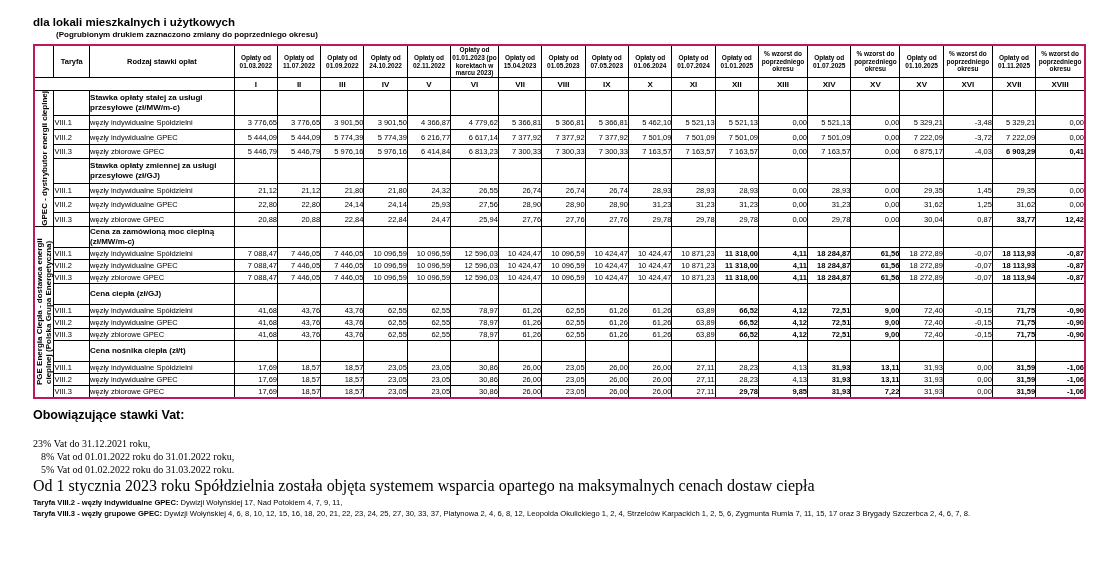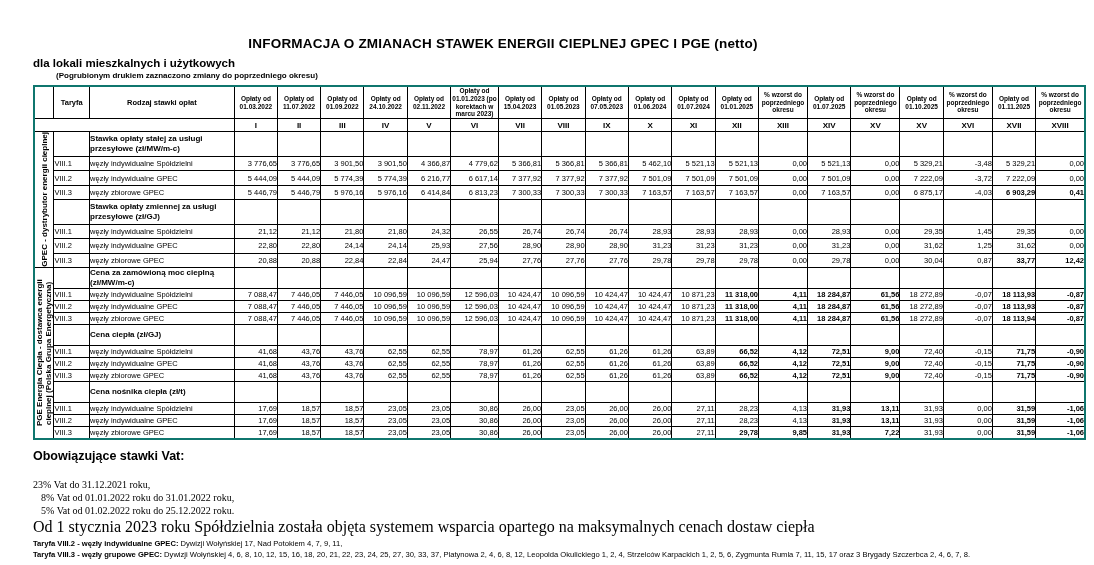--- a/index.html
+++ b/index.html
@@ -10,21 +10,21 @@
   }
   .sheet{padding:10px 8px 0 33px;}
   .title{
     width:940px;text-align:center;font-weight:bold;font-size:13.5px;
     letter-spacing:.2px;margin-top:26px;
   }
   .subtitle{font-weight:bold;font-size:11.5px;margin-top:6px;}
   .subnote{font-weight:bold;font-size:8px;margin-top:2px;margin-left:23px;}
   table.rates{
     border-collapse:collapse;table-layout:fixed;margin-top:5px;
-    border:2px solid #0f766e;
+    border:2px solid #be185d;
   }
   table.rates th,table.rates td{
     border:1px solid #000;padding:0;overflow:hidden;
   }
   th.colhead{
     font-size:6.5px;font-weight:bold;line-height:1.2;padding:1px;
     text-align:center;vertical-align:middle;word-wrap:break-word;
   }
   th.corner{font-size:7.5px;font-weight:bold;text-align:center;vertical-align:middle;}
   th.numeral{font-size:8px;font-weight:bold;height:12px;text-align:center;}
@@ -49,21 +49,20 @@
   .vat-heading{font-size:12.5px;font-weight:bold;margin-bottom:15px;}
   .vat-line{font-family:"Liberation Serif",serif;font-size:10px;line-height:1.3;}
   .vat-line.indent{padding-left:8px;}
   .note-2023{font-family:"Liberation Serif",serif;font-size:16px;line-height:1.3;}
   .tariff-line{font-size:7.6px;line-height:1.45;}
 </style>
 </head>
 <body>
 
 <div class="sheet">
-  <div class="title">INFORMACJA O ZMIANACH  STAWEK ENERGII CIEPLNEJ GPEC I PGE  (netto)</div>
   <div class="subtitle">dla lokali mieszkalnych i użytkowych</div>
   <div class="subnote">(Pogrubionym drukiem zaznaczono zmiany do poprzedniego okresu)</div>
 
   <table class="rates">
     <colgroup>
         <col style="width: 16px;">
         <col style="width: 38px;">
         <col style="width: 152px;">
         <col style="width: 45px;">
         <col style="width: 45px;">
@@ -600,19 +599,19 @@
           <td class="val b">31,59</td>
           <td class="val b">-1,06</td>
         </tr>
       </tbody>
   </table>
 
   <div class="footer">
     <div class="vat-heading">Obowiązujące stawki Vat:</div>
     <div class="vat-line">23% Vat do 31.12.2021 roku,</div>
     <div class="vat-line indent">8% Vat od 01.01.2022 roku do 31.01.2022 roku,</div>
-    <div class="vat-line indent">5% Vat od 01.02.2022 roku do 25.12.2022 roku.</div>
+    <div class="vat-line indent">5% Vat od 01.02.2022 roku do 31.03.2022 roku.</div>
     <div class="note-2023">Od 1 stycznia 2023 roku Spółdzielnia została objęta systemem wsparcia opartego na maksymalnych cenach dostaw ciepła</div>
     <div class="tariff-line"><b>Taryfa VIII.2 - węzły indywidualne GPEC:</b> <span>Dywizji Wołyńskiej 17, Nad Potokiem 4, 7, 9, 11,</span></div>
     <div class="tariff-line"><b>Taryfa VIII.3 - węzły grupowe GPEC:</b> <span>Dywizji Wołyńskiej 4, 6, 8, 10, 12, 15, 16, 18, 20, 21, 22, 23, 24, 25, 27, 30, 33, 37, Platynowa 2, 4, 6, 8, 12, Leopolda Okulickiego 1, 2, 4, Strzelców Karpackich 1, 2, 5, 6, Zygmunta Rumla 7, 11, 15, 17 oraz 3 Brygady Szczerbca 2, 4, 6, 7, 8.</span></div>
 
   </div>
 </div>
 
 </body></html>

